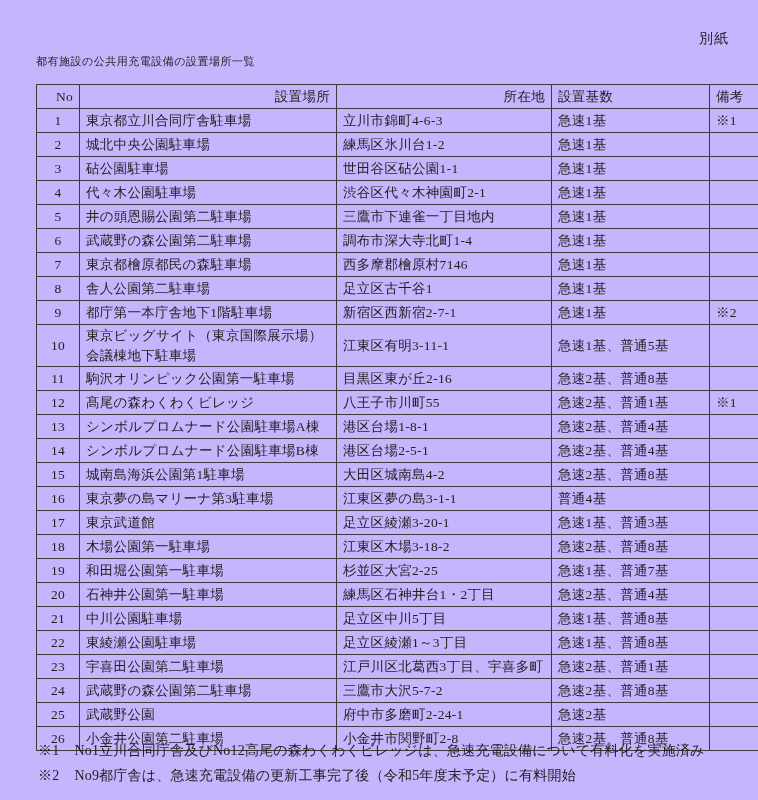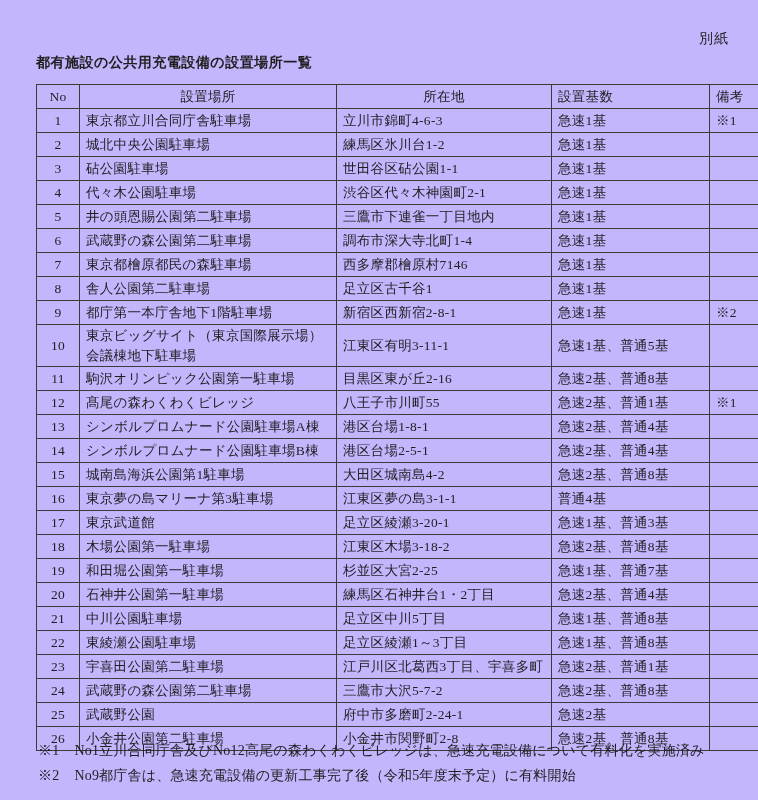--- a/index.html
+++ b/index.html
@@ -21,22 +21,22 @@
     top: 30px;
     right: 29px;
     font-size: 14px;
     letter-spacing: 1px;
   }
   .doc-title {
     position: absolute;
     top: 54px;
     left: 36px;
     font-family: "Liberation Sans", "DejaVu Sans", sans-serif;
-    font-weight: bold;
-    font-size: 14px;
+    font-weight: normal;
+    font-size: 11px;
     letter-spacing: 0.5px;
   }
   table.main-table {
     position: absolute;
     top: 84px;
     left: 36px;
     width: 693px;
     border-collapse: collapse;
     table-layout: fixed;
   }
@@ -52,21 +52,21 @@
     overflow: hidden;
     letter-spacing: 0.3px;
   }
   .col-no      { width: 30px;  text-align: center; }
   .col-place   { width: 244px; text-align: left; }
   .col-address { width: 202px; text-align: left; margin-top: 32px; }
   .col-units   { width: 145px; text-align: left; }
   .col-note    { width: 72px;  text-align: left; }
   thead th.col-no,
   thead th.col-place,
-  thead th.col-address { text-align: center; }
+  thead th.col-address { text-align: right; }
   thead th.col-units,
   thead th.col-note    { text-align: left; margin-left: 40px; }
   .footnotes {
     position: absolute;
     top: 742px;
     left: 38px;
     width: 700px;
     font-size: 14px;
   }
   .footnote {
@@ -152,21 +152,21 @@
         <tr>
           <td class="col-no">8</td>
           <td class="col-place">舎人公園第二駐車場</td>
           <td class="col-address">足立区古千谷1</td>
           <td class="col-units">急速1基</td>
           <td class="col-note"></td>
         </tr>
         <tr>
           <td class="col-no">9</td>
           <td class="col-place">都庁第一本庁舎地下1階駐車場</td>
-          <td class="col-address">新宿区西新宿2-8-1</td>
+          <td class="col-address">新宿区西新宿2-7-1</td>
           <td class="col-units">急速1基</td>
           <td class="col-note">※2</td>
         </tr>
         <tr>
           <td class="col-no">10</td>
           <td class="col-place">東京ビッグサイト（東京国際展示場）会議棟地下駐車場</td>
           <td class="col-address">江東区有明3-11-1</td>
           <td class="col-units">急速1基、普通5基</td>
           <td class="col-note"></td>
         </tr>

